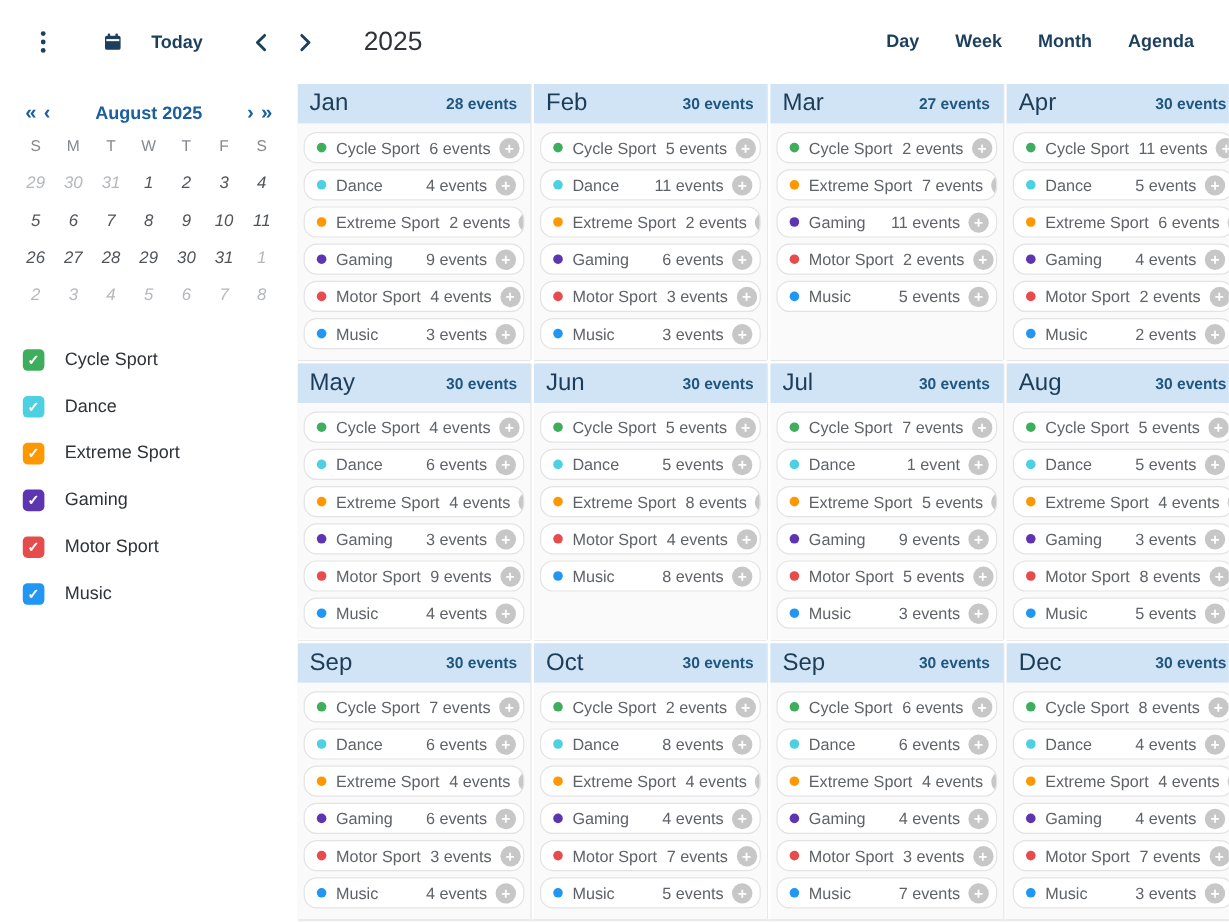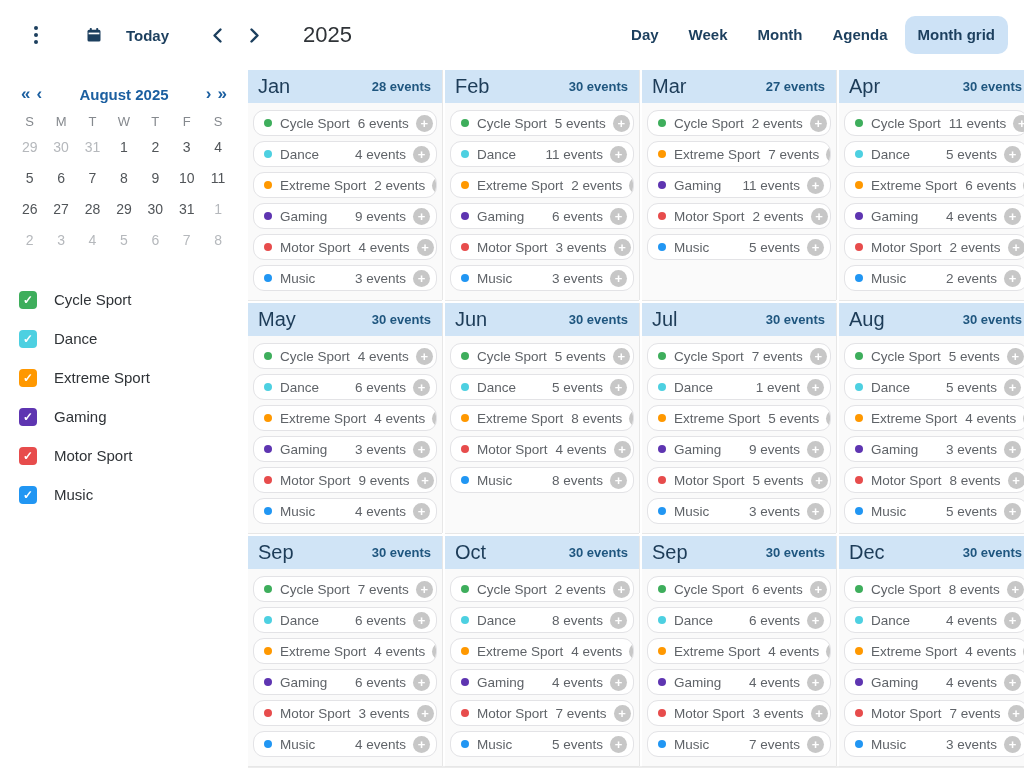--- a/index.html
+++ b/index.html
@@ -23,21 +23,21 @@
 
   
   .sidebar { position:absolute; left:0; top:70px; width:248px; height:698px;
     background:#fff; padding:12px 14px 0; }
   .mc-head { height:24px; margin-bottom:2px; display:flex; align-items:center;
     color:#1b5fa0; font-weight:700; padding:0 4px; }
   .mc-arrow { font-size:17px; cursor:pointer; padding:0 3px; line-height:24px;}
   .mc-title { flex:1; text-align:center; font-size:15px; }
   .mc-dow { display:flex; height:26px; align-items:center; }
   .mc-dow span { width:14.28%; text-align:center; font-size:13px; color:#85898e; }
-  .mc-week { display:flex; height:31px; align-items:flex-start; border-radius:3px; }
+  .mc-week { display:flex; height:31px; align-items:flex-end; border-radius:3px;font-style:italic; }
   .mc-week.hl { background:var(--week_highlight,#e7f1fc); }
   .mc-day { width:14.28%; display:flex; justify-content:center; font-size:14px;
     color:#515559; cursor:pointer; }
   .mc-day b { font-weight:400; width:26px; height:26px; line-height:26px; text-align:center;
     border-radius:50%; }
   .mc-day.out { color:#b5b8bc; }
   .mc-day.sel b { background:var(--selected_day_bg,#c8e1f8);
     color:var(--selected_day_text,#1769b8); font-weight:700; }
   .search { margin-top:16px; width:100%; height:36px; border:1px solid #d8dadd;
     border-radius:8px; padding:0 12px; font-size:15px; color:#3c4043; outline:none;
@@ -99,21 +99,20 @@
     <svg width="12" height="17" viewBox="0 0 12 17">
       <path d="M2.5 2.5 L8.5 8.5 L2.5 14.5" stroke="#1c3f5e" stroke-width="2.4" fill="none" stroke-linecap="round" stroke-linejoin="round"></path>
     </svg>
   </div>
   <div class="page-title">2025</div>
   <nav class="views" id="views">
       <div class="view">Day</div>
       <div class="view">Week</div>
       <div class="view">Month</div>
       <div class="view">Agenda</div>
-      <div class="view active">Month grid</div>
     </nav>
 </header>
 
 <aside class="sidebar">
   <div>
     <div class="mc-head">
       <span class="mc-arrow">«</span>
       <span class="mc-arrow">‹</span>
       <span class="mc-title">August 2025</span>
       <span class="mc-arrow">›</span>

